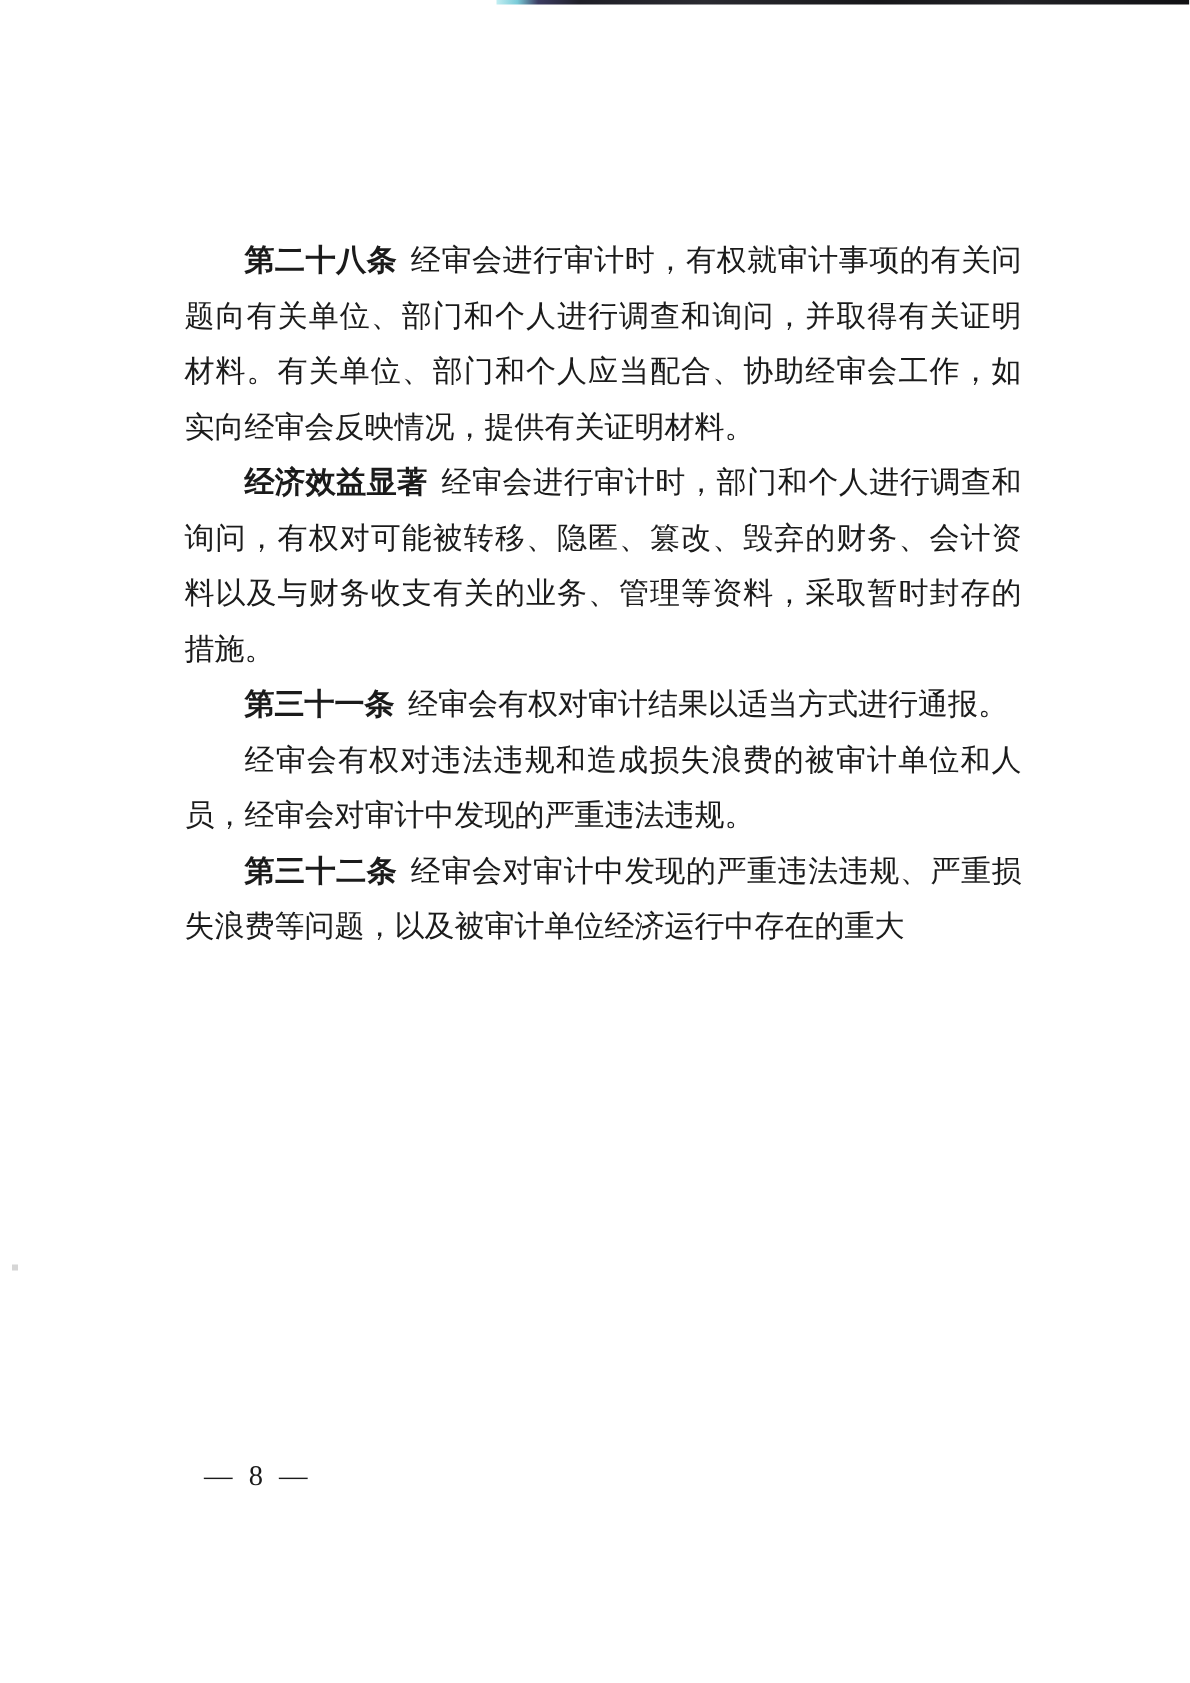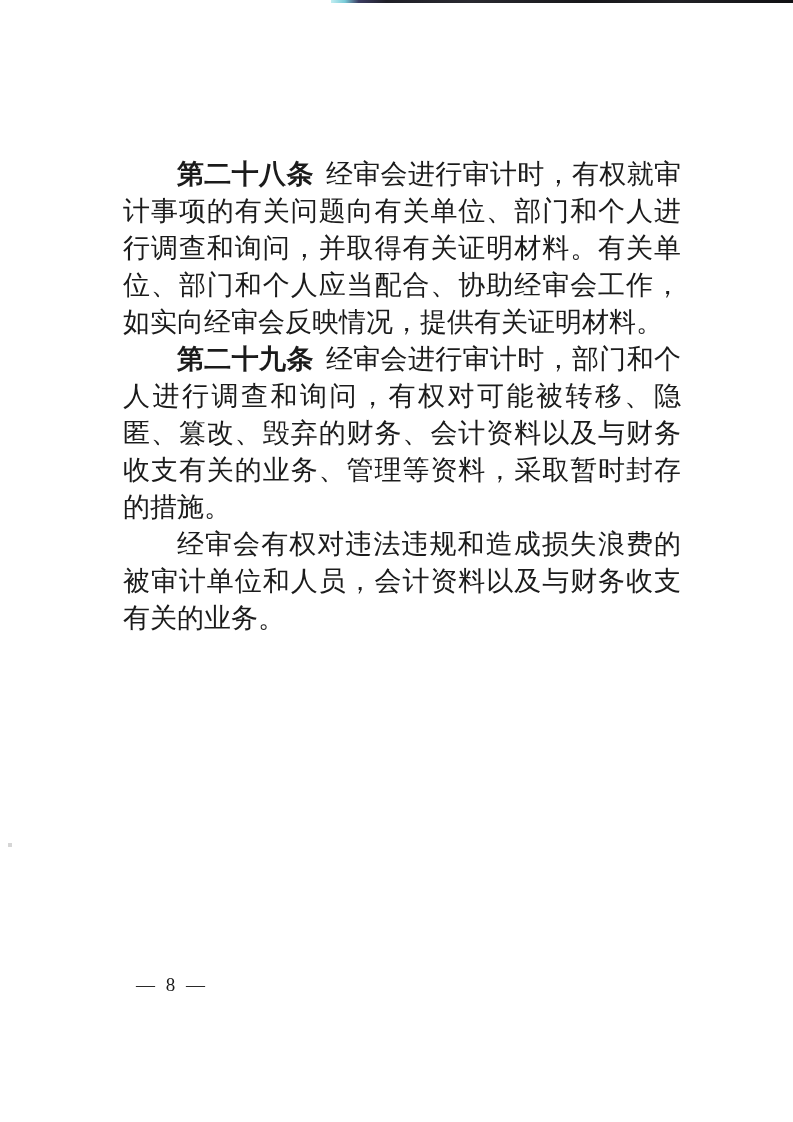--- a/index.html
+++ b/index.html
@@ -31,21 +31,21 @@
     top: 843px;
     width: 4px;
     height: 4px;
     opacity: 0.55;
   }
   .text-block {
     position: absolute;
     left: 123px;
     top: 156px;
     width: 558px;
-    font-size: 27px;
+    font-size: 20px;
     line-height: 37px;
     text-align: justify;
     text-align-last: left;
     letter-spacing: 0;
   }
   .text-block p {
     margin: 0;
     padding: 0;
     text-indent: 2em;
   }
@@ -75,29 +75,35 @@
 
   <div class="scan-speck" style="background-color: rgb(180, 180, 180);"></div>
 
   <div class="text-block">
 
     <p>
       <span class="article-label">第二十八条</span><span>经审会进行审计时，有权就审计事项的有关问题向有关单位、部门和个人进行调查和询问，并取得有关证明材料。有关单位、部门和个人应当配合、协助经审会工作，如实向经审会反映情况，提供有关证明材料。</span>
     </p>
 
     <p>
-      <span class="article-label">第二十九条</span><span>经审会进行审计时，部门和个人进行调查和询问，有权对可能被转移、隐匿、篡改、毁弃的财务、会计资料以及与财务收支有关的业务、管理等资料，采取暂时封存的措施。</span>
+      <span class="article-label">经济效益显著</span><span>经审会进行审计时，部门和个人进行调查和询问，有权对可能被转移、隐匿、篡改、毁弃的财务、会计资料以及与财务收支有关的业务、管理等资料，采取暂时封存的措施。</span>
     </p>
 
 
 
+    <p>
+      <span class="article-label">第三十一条</span><span>经审会有权对审计结果以适当方式进行通报。</span>
+    </p>
 
     <p>
-      <span>经审会有权对违法违规和造成损失浪费的被审计单位和人员，会计资料以及与财务收支有关的业务。</span>
+      <span>经审会有权对违法违规和造成损失浪费的被审计单位和人员，经审会对审计中发现的严重违法违规。</span>
     </p>
 
 
+    <p>
+      <span class="article-label">第三十二条</span><span>经审会对审计中发现的严重违法违规、严重损失浪费等问题，以及被审计单位经济运行中存在的重大</span>
+    </p>
 
   </div>
 
   <div class="page-number">— 8 —</div>
 
 </div>
 
 </body></html>

